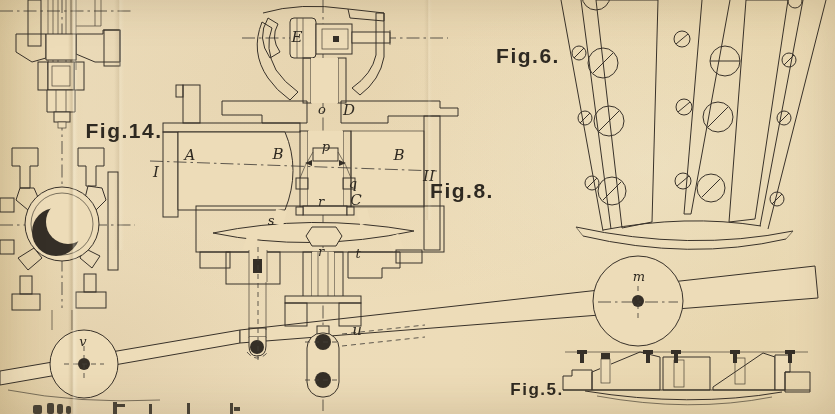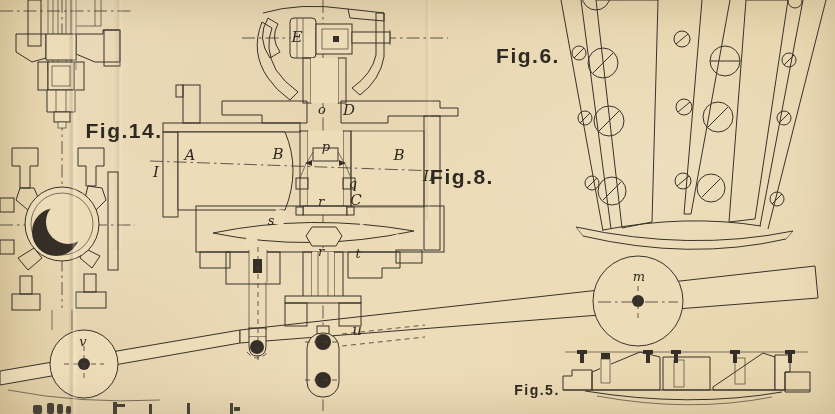--- a/index.html
+++ b/index.html
@@ -15,21 +15,21 @@
   .crease{position:absolute;top:0;pointer-events:none;}
   #engraving{position:absolute;left:0;top:0;}
   svg .ln{stroke:#39322a;stroke-width:1;fill:none}
   svg .th{stroke:#4a4336;stroke-width:.7;fill:none}
   svg .cl{stroke:#45403a;stroke-width:.85;fill:none;stroke-dasharray:13 4 2.5 4}
   svg .dsh{stroke:#45403a;stroke-width:.85;fill:none;stroke-dasharray:5 4}
   svg .pap{fill:#eddcb8}
   svg .dark{fill:#352f27;stroke:none}
   .flabel{position:absolute;transform:translate(-50%,-50%);white-space:nowrap;
     font:700 21px "Liberation Sans",sans-serif;letter-spacing:1.5px;color:#2e2921;}
-  .flabel.sm{font-size:14px;}
+  .flabel.sm{font-size:17px;}
   .plabel{position:absolute;transform:translate(-50%,-50%);white-space:nowrap;
     font:italic 15px "DejaVu Serif",serif;color:#2e2921;}
   .plabel.sm{font-size:13px;}
   .frag{position:absolute;background:#2e2a23;opacity:.85;pointer-events:none;}
 </style>
 </head>
 <body>
 
 <div id="canvas">
 
@@ -280,21 +280,21 @@
     <path class="pap ln" d="M249,337 V346 Q249,356 257,356 Q266,356 266,346 V337"></path>
     <circle cx="257" cy="347" r="7" class="dark"></circle>
     <path class="dsh" d="M247,352 Q257,364 268,352"></path>
     <path class="dsh" d="M258,247 V362"></path>
 
     <path class="cl" d="M150,161 L437,171"></path>
   </g>
 </svg>
 
 <span class="flabel" style="left:124px;top:131px">Fig.14.</span>
-<span class="flabel" style="left:462px;top:177px">Fig.8.</span>
+<span class="flabel" style="left:462px;top:191px">Fig.8.</span>
 <span class="flabel" style="left:528px;top:56px">Fig.6.</span>
 <span class="flabel sm" style="left:537px;top:390px">Fig.5.</span>
 
 <span class="plabel" style="left:297px;top:37px">E</span>
 <span class="plabel sm" style="left:322px;top:109px">o</span>
 <span class="plabel" style="left:349px;top:110px">D</span>
 <span class="plabel" style="left:190px;top:155px">A</span>
 <span class="plabel" style="left:278px;top:154px">B</span>
 <span class="plabel" style="left:399px;top:155px">B</span>
 <span class="plabel" style="left:156px;top:172px">I</span>

